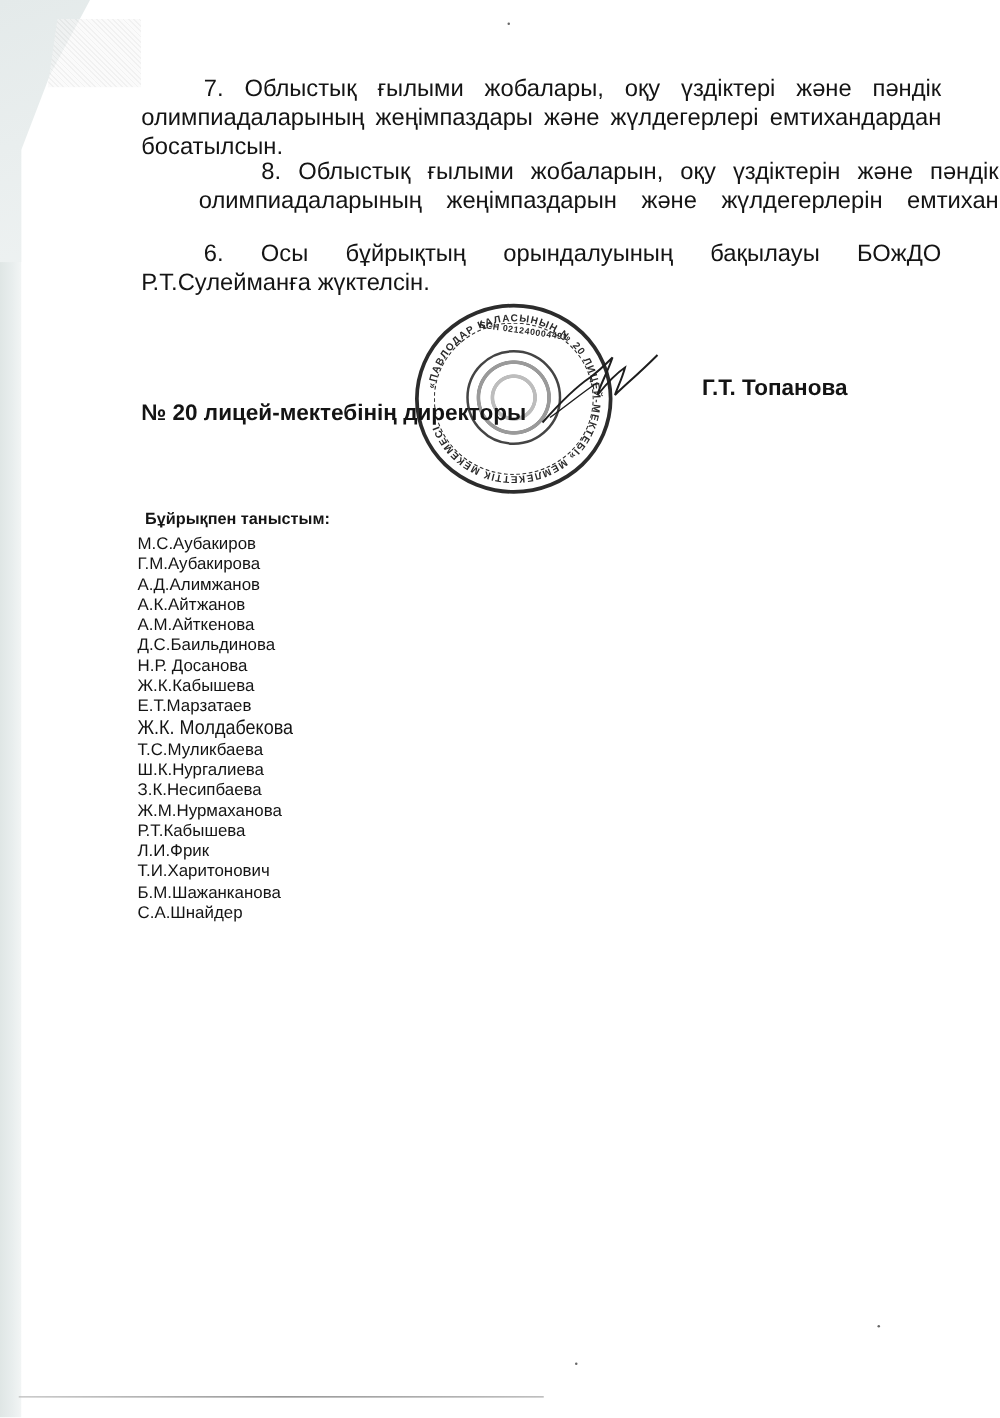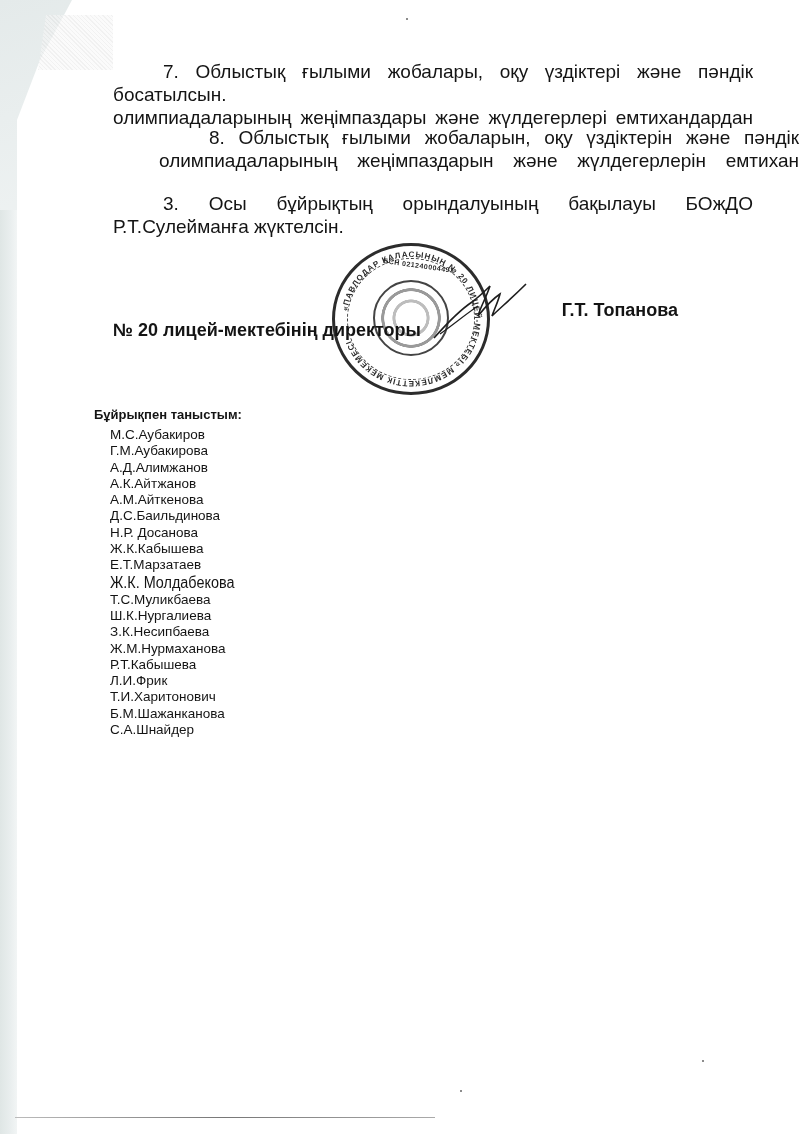--- a/index.html
+++ b/index.html
@@ -53,21 +53,21 @@
     background: radial-gradient(circle, #fff 0 30%, #bdbdbd 31% 36%, #fff 37% 52%, #9a9a9a 53% 58%, #fff 59%);
   }
   .stamp-text {
     position: absolute; font-size: 7px; font-weight: bold; color: #2a2a2a; letter-spacing: .5px;
   }
   .signature {
     position: absolute; left: 430px; top: 280px; width: 100px; height: 60px; z-index: 4;
   }
 
   .ack-title {
-    position: absolute; left: 94px; top: 407px;
+    position: absolute; left: 116px; top: 407px;
     font-size: 13px; font-weight: bold;
   }
   .ack-list { position: absolute; left: 106px; top: 423px; margin: 4px; padding: 0; list-style: none; }
   .ack-list li { font-size: 13.5px; line-height: 16.3px; white-space: nowrap; }
   .ack-list li.big { font-size: 16px; line-height: 18px; font-family: "Liberation Sans Narrow", "Liberation Sans", sans-serif; transform: scaleX(.9); transform-origin: left; }
 
   .bottom-line {
     position: absolute; left: 15px; top: 1117px; width: 420px; height: 1px;
     background: linear-gradient(90deg, #bbb, #777 50%, #aaa);
   }
@@ -75,31 +75,31 @@
 </style>
 </head>
 <body>
 
 <div class="scan-margin"></div>
 <div class="scan-fold"></div>
 <div class="scan-noise"></div>
 
 <div class="para" style="top:60px;">
   <span class="ln indent">7. Облыстық ғылыми жобалары, оқу үздіктері және пәндік</span>
+  <span class="ln">олимпиадаларының жеңімпаздары және жүлдегерлері емтихандардан</span>
   <span class="ln last">босатылсын.</span>
-  <span class="ln">олимпиадаларының жеңімпаздары және жүлдегерлері емтихандардан</span>
 </div>
 
 <div class="para" style="top:126px;margin-left:46px;">
   <span class="ln indent">8. Облыстық ғылыми жобаларын, оқу үздіктерін және пәндік</span>
   <span class="ln">олимпиадаларының жеңімпаздарын және жүлдегерлерін емтихан</span>
 </div>
 
 <div class="para" style="top:192px;">
-  <span class="ln indent">3. Осы бұйрықтың орындалуының бақылауы БОжДО</span>
+  <span class="ln indent">6. Осы бұйрықтың орындалуының бақылауы БОжДО</span>
   <span class="ln last">Р.Т.Сулейманға жүктелсін.</span>
 </div>
 
 <div class="stamp">
   <div class="stamp-inner"></div>
   <div class="stamp-emblem"></div>
   <span class="stamp-text" style="left:48px; top:16px; transform:rotate(8deg);">БСН 021240004491</span>
   <svg width="158" height="152" style="position:absolute;left:-3px;top:-3px;">
     <defs>
         <path id="ring" d="M79,76 m-64,0 a64,62 0 1,1 128,0 a64,62 0 1,1 -128,0"></path>

